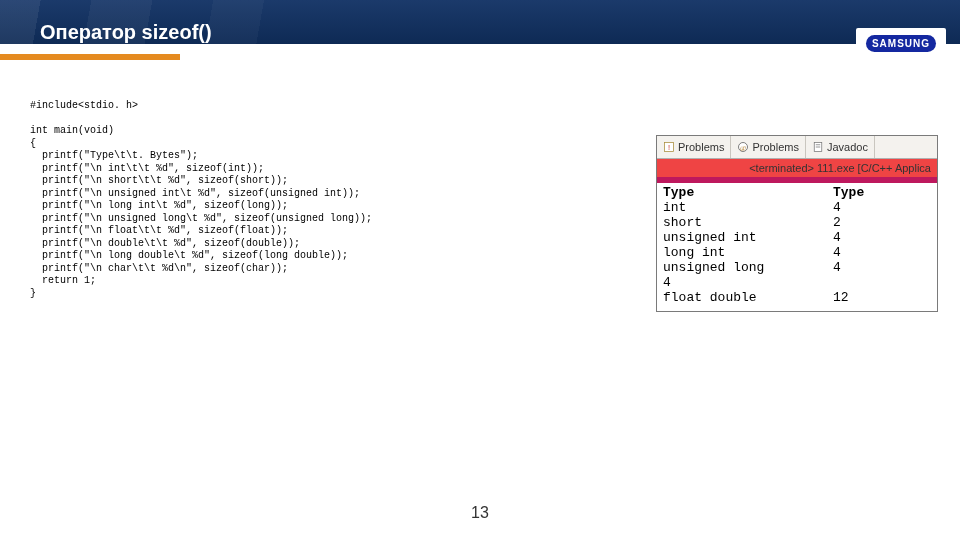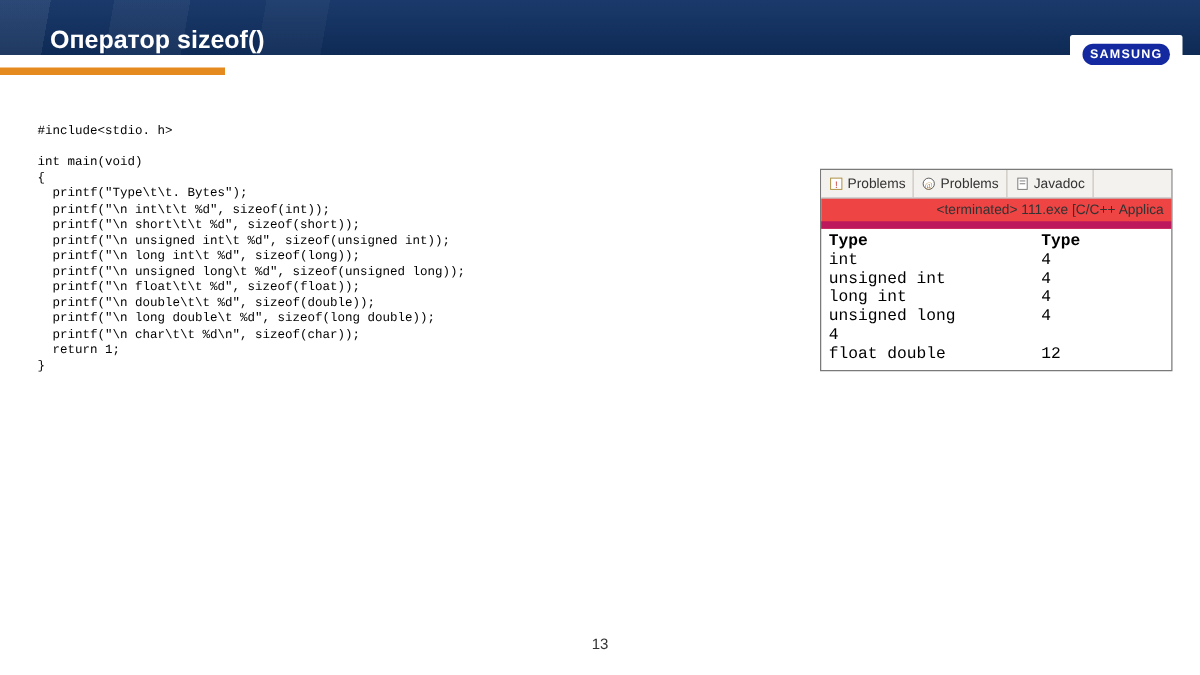--- a/index.html
+++ b/index.html
@@ -132,21 +132,21 @@
   }
   .output-row { display: flex; }
   .col-type { width: 170px; }
   .col-bytes { width: 60px; }
   .pagenum {
     position: absolute;
     bottom: 18px;
     left: 0;
     right: 0;
     text-align: center;
-    font-size: 12px;
+    font-size: 16px;
     color: #333;
   }
 </style>
 </head>
 <body>
 
 <div class="header">
   <div class="header-bg-deco"></div>
   <div class="title">Оператор sizeof()</div>
   <div class="logo">
@@ -204,20 +204,24 @@
     <div class="output-header">
       <div class="col-type">Type</div>
       <div class="col-bytes">Type</div>
     </div>
     <div id="output-rows">
         <div class="output-row">
           <div class="col-type">int</div>
           <div class="col-bytes">4</div>
         </div>
         <div class="output-row">
+          <div class="col-type">short</div>
+          <div class="col-bytes">2</div>
+        </div>
+        <div class="output-row">
           <div class="col-type">unsigned int</div>
           <div class="col-bytes">4</div>
         </div>
         <div class="output-row">
           <div class="col-type">long int</div>
           <div class="col-bytes">4</div>
         </div>
         <div class="output-row">
           <div class="col-type">unsigned long</div>
           <div class="col-bytes">4</div>

